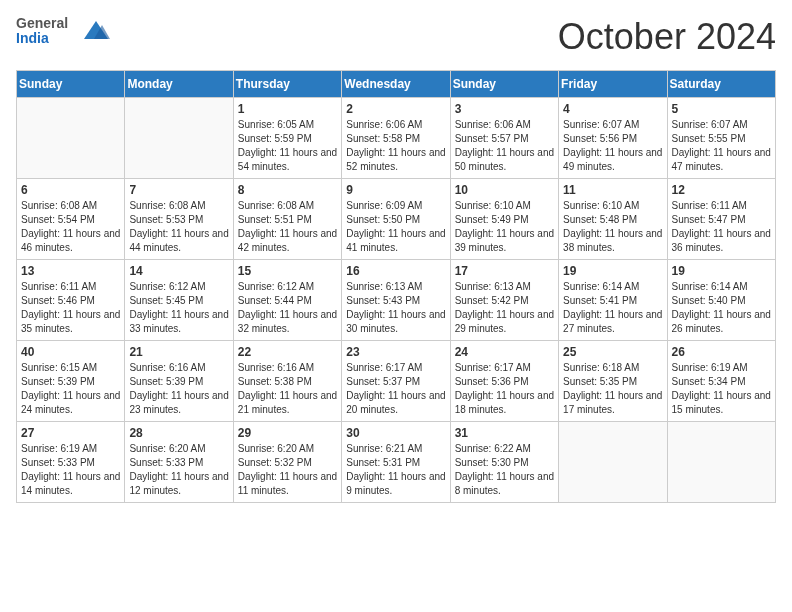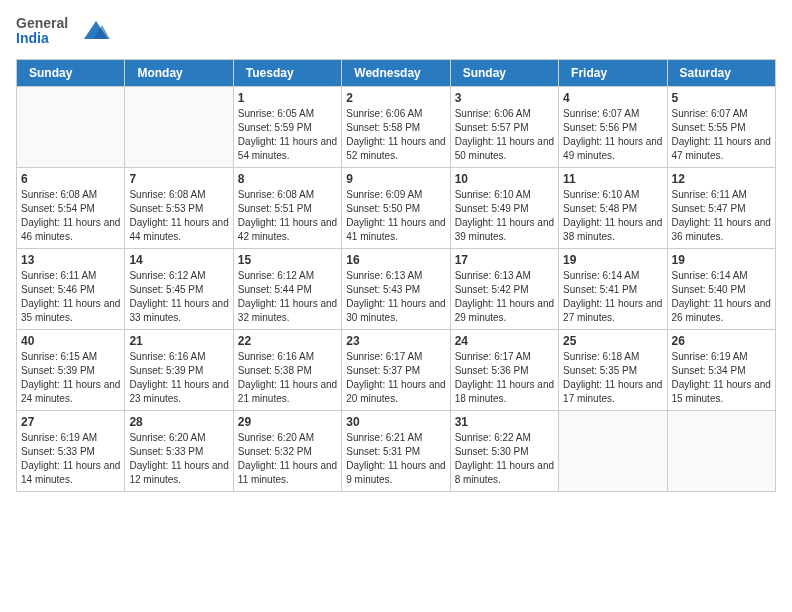--- a/index.html
+++ b/index.html
@@ -49,21 +49,21 @@
     }
     .calendar {
       width: 100%;
       border-collapse: collapse;
     }
     .calendar th {
       background: #2a7abf;
       color: #fff;
       font-size: 12px;
       font-weight: bold;
-      padding: 6px 12px;
+      padding: 6px 2px;
       text-align: left;
       border: 1px solid #ccc;
     }
     .calendar td {
       border: 1px solid #ccc;
       vertical-align: top;
       padding: 4px;
       width: 108px;
       min-height: 80px;
       font-size: 10px;
@@ -92,29 +92,30 @@
     <div class="logo-text">
       <span class="logo-general">General</span>
       <span class="logo-blue">India</span>
     </div>
     <svg class="logo-icon" viewBox="0 0 28 28">
       <polygon points="14,4 26,22 2,22" fill="#2a7abf"></polygon>
       <polygon points="20,8 28,22 12,22" fill="#1a5a9f" opacity="0.6"></polygon>
     </svg>
   </div>
   <div class="title-block">
+    <div class="month-title">October 2024</div>
   </div>
 </div>
 
 <table class="calendar">
   <thead>
     <tr id="calendar-header">
     <th>Sunday</th>
         <th>Monday</th>
-        <th>Tuesday</th>
+        <th>Thursday</th>
         <th>Wednesday</th>
         <th>Sunday</th>
         <th>Friday</th>
         <th>Saturday</th>
       </tr>
   </thead>
   <tbody id="calendar-body">
   <tr>
         <td class="empty-cell"></td>
         <td class="empty-cell"></td>

